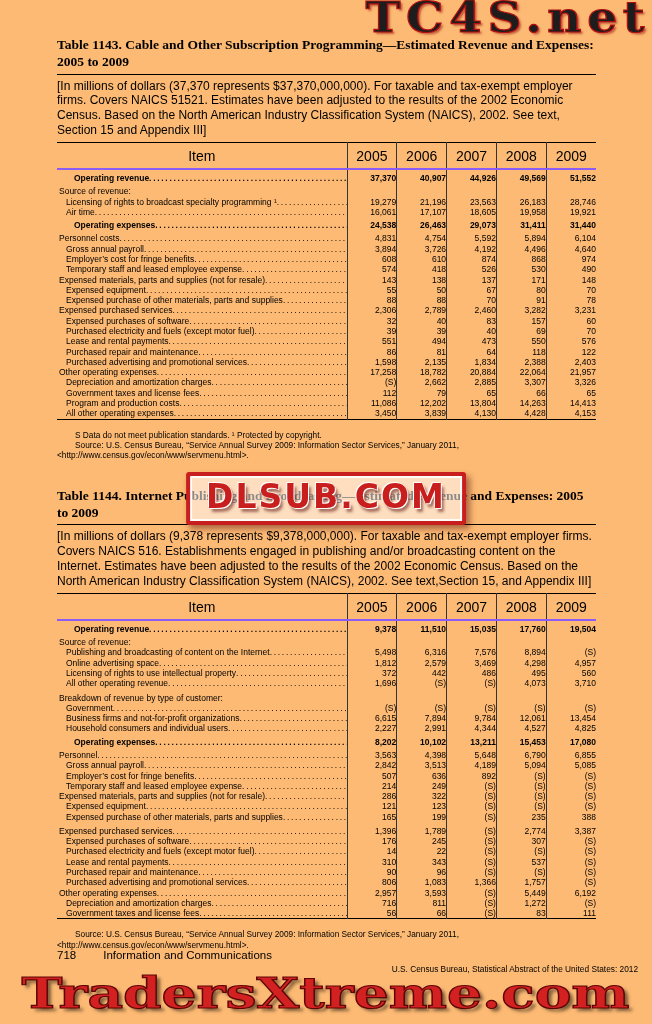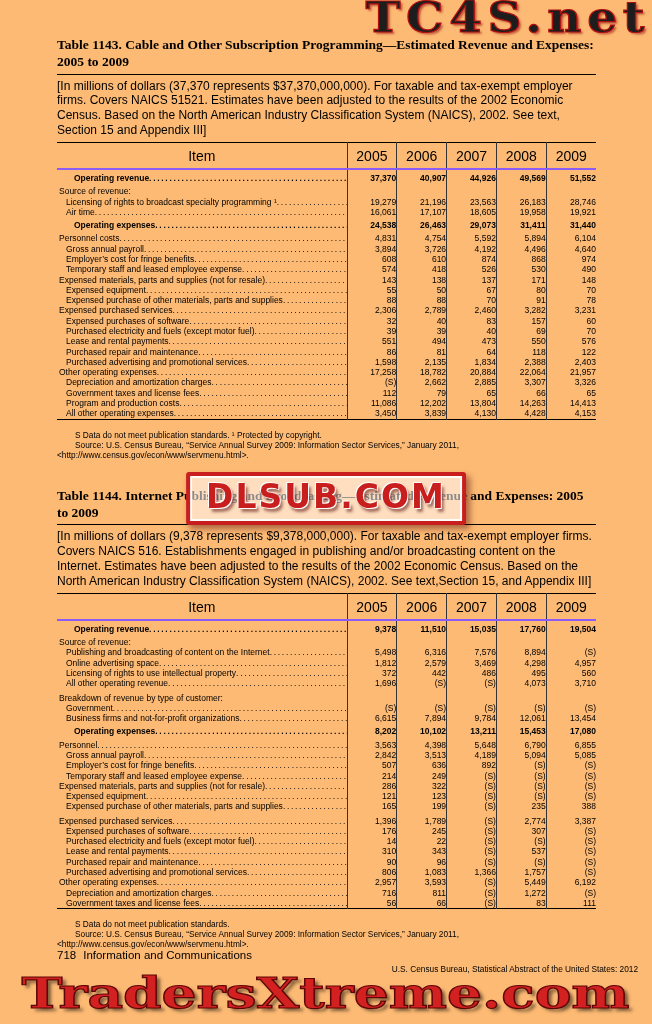--- a/index.html
+++ b/index.html
@@ -26,21 +26,21 @@
   .lbl { white-space:nowrap; }
   .dots { flex:1; overflow:hidden; white-space:nowrap; }
   .dots::after { content:"......................................................................................................................................."; letter-spacing:1.7px; }
 
   .footnotes { font-size:8.3px; line-height:1.22; margin-top:10px; }
   .fn-indent { padding-left:18px; }
   .sect { margin-bottom:27px; }
   .sect2 .headnote { min-height:40px; }
 
   .page-footer { position:absolute; left:57px; top:949px; font-size:11.5px; }
-  .page-footer .pnum { margin-right:7px; }
+  .page-footer .pnum { margin-right:27px; }
   .source-footer { position:absolute; right:14px; top:964px; font-size:8.3px; }
 
   
   .wm-top { position:absolute; top:-7px; right:2px; z-index:5;
             font-family:"DejaVu Serif", serif; font-weight:bold; font-size:42px;
             letter-spacing:5px; color:#1d1d1d;
             -webkit-text-stroke:1.2px #b01010;
             text-shadow:2px 2px 2px rgba(140,10,10,.55);
             transform:scaleX(1.12); transform-origin:right; }
   .wm-mid { position:absolute; top:472px; left:50%; transform:translateX(-50%); z-index:5;
@@ -509,20 +509,33 @@
                 <span class="lbl">Business firms and not-for-profit organizations</span>
                 <span class="dots"></span>
               </div>
             </td>
             <td class="cell-num">6,615</td>
             <td class="cell-num">7,894</td>
             <td class="cell-num">9,784</td>
             <td class="cell-num">12,061</td>
             <td class="cell-num">13,454</td>
           </tr>
+          <tr class="row-sub">
+            <td class="cell-item">
+              <div class="iw">
+                <span class="lbl">Household consumers and individual users</span>
+                <span class="dots"></span>
+              </div>
+            </td>
+            <td class="cell-num">2,227</td>
+            <td class="cell-num">2,991</td>
+            <td class="cell-num">4,344</td>
+            <td class="cell-num">4,527</td>
+            <td class="cell-num">4,825</td>
+          </tr>
           <tr class="row-total">
             <td class="cell-item">
               <div class="iw">
                 <span class="lbl">Operating expenses</span>
                 <span class="dots"></span>
               </div>
             </td>
             <td class="cell-num">8,202</td>
             <td class="cell-num">10,102</td>
             <td class="cell-num">13,211</td>
@@ -733,21 +746,20 @@
             </td>
             <td class="cell-num">56</td>
             <td class="cell-num">66</td>
             <td class="cell-num">(S)</td>
             <td class="cell-num">83</td>
             <td class="cell-num">111</td>
           </tr>
         </tbody>
       </table>
     <div class="footnotes">
-        <div class="fn-line fn-indent">S Data do not meet publication standards.</div>
         <div class="fn-line fn-indent">Source: U.S. Census Bureau, “Service Annual Survey 2009: Information Sector Services,” January 2011,</div>
         <div class="fn-line">&lt;http://www.census.gov/econ/www/servmenu.html&gt;.</div>
       </div>
   </section>
 
   <div class="wm-mid">
     <span>DLSUB.COM</span>
   </div>
 
   <div class="page-footer">

